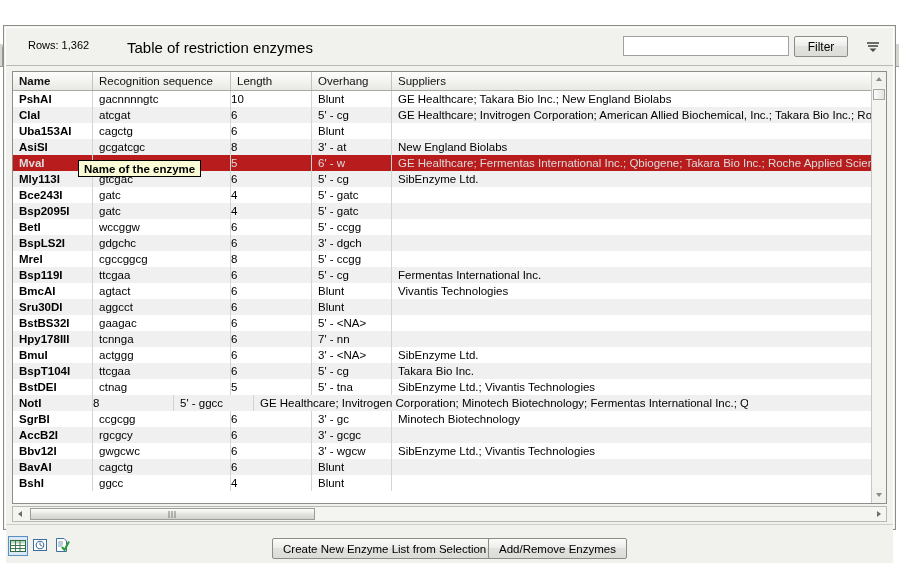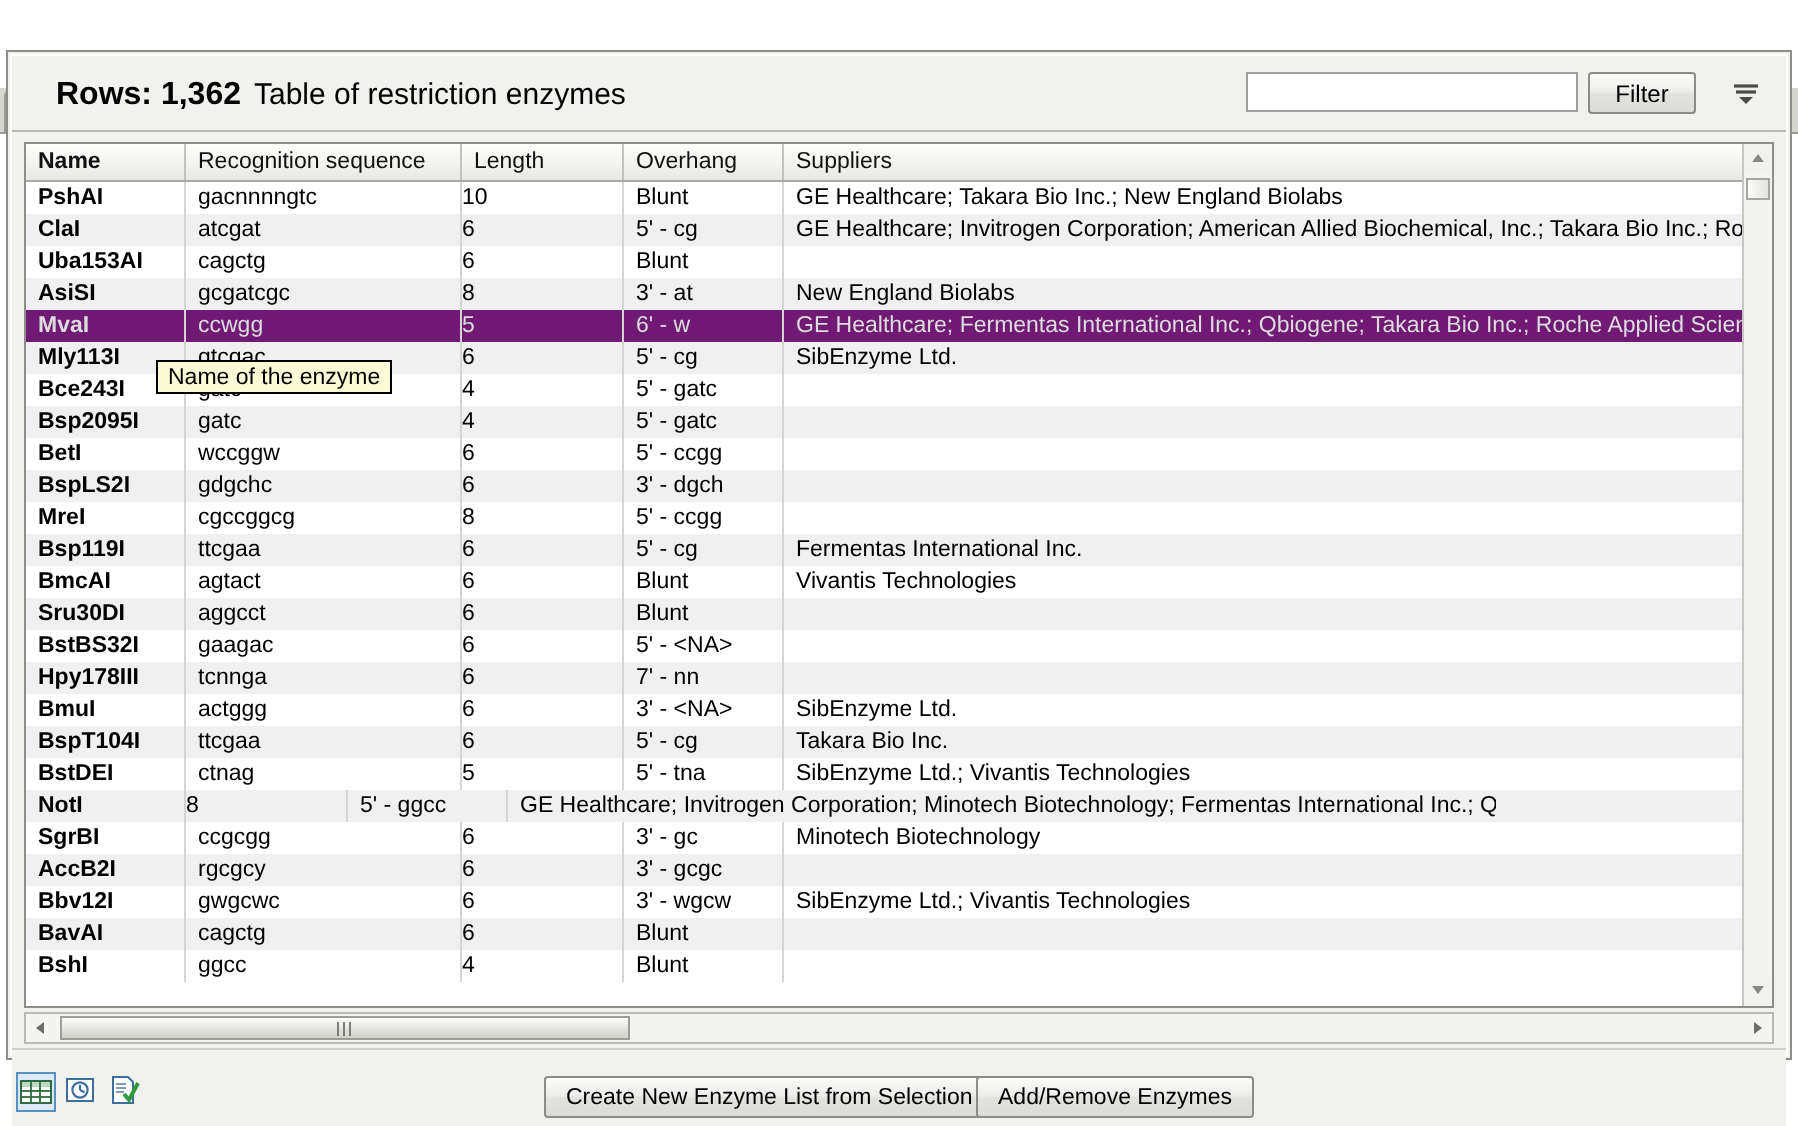--- a/index.html
+++ b/index.html
@@ -81,24 +81,23 @@
     position: absolute;
     left: 0; top: 0;
     width: 887px; height: 38px;
     background: #f1f1ed;
     border-bottom: 1px solid #b9b9b3;
     box-sizing: border-box;
   }
   #rows-count {
     position: absolute;
     left: 22px; top: 11px;
-    font-size: 16px;
+    font-size: 11px;
     color: #000;
     white-space: nowrap;
-    font-weight: bold;
   }
   #table-caption {
     position: absolute;
     left: 121px; top: 11px;
     font-size: 15px;
     color: #000;
     white-space: nowrap;
   }
   #filter-input {
     position: absolute;
@@ -171,21 +170,21 @@
     width: 873px; height: 412px;
     overflow: hidden;
   }
   .row {
     height: 16px;
     display: flex;
     box-sizing: border-box;
     background: #ffffff;
   }
   .row.alt { background: #f0f0f0; }
-  .row.selected { background: #701a75; }
+  .row.selected { background: #b91c1c; }
   .row.selected .cell { color: #dcdcdc; }
   .cell {
     height: 16px;
     line-height: 16px;
     font-size: 11.5px;
     color: #000;
     box-sizing: border-box;
     padding-left: 6px;
     border-right: 1px solid #d4d4d0;
     overflow: hidden;
@@ -324,31 +323,32 @@
     cursor: pointer;
     box-sizing: border-box;
   }
   #vicon-table { left: 5px; border: 1px solid #5a8fc4; background: #dbe8f5; }
   #vicon-info  { left: 28px; }
   #vicon-text  { left: 50px; }
 
   
   #tooltip {
     position: absolute;
-    left: 78px; top: 180px;
+    left: 78px; top: 160px;
     background: #fbfbd6;
     border: 1px solid #000000;
     padding: 1px 5px 2px 5px;
     font-size: 11.5px;
     color: #000;
     white-space: nowrap;
     z-index: 50;
     box-sizing: border-box;
     height: 17px;
     line-height: 14px;
+    font-weight: bold;
   }
 </style>
 </head>
 <body>
 
 <div id="tabstrip">
   <div class="tab">
     <span class="tab-icon">
       <svg width="14" height="12" viewBox="0 0 14 12">
         <rect x="0.5" y="0.5" width="13" height="11" fill="#ffffff" stroke="#2e6b3f"></rect>

